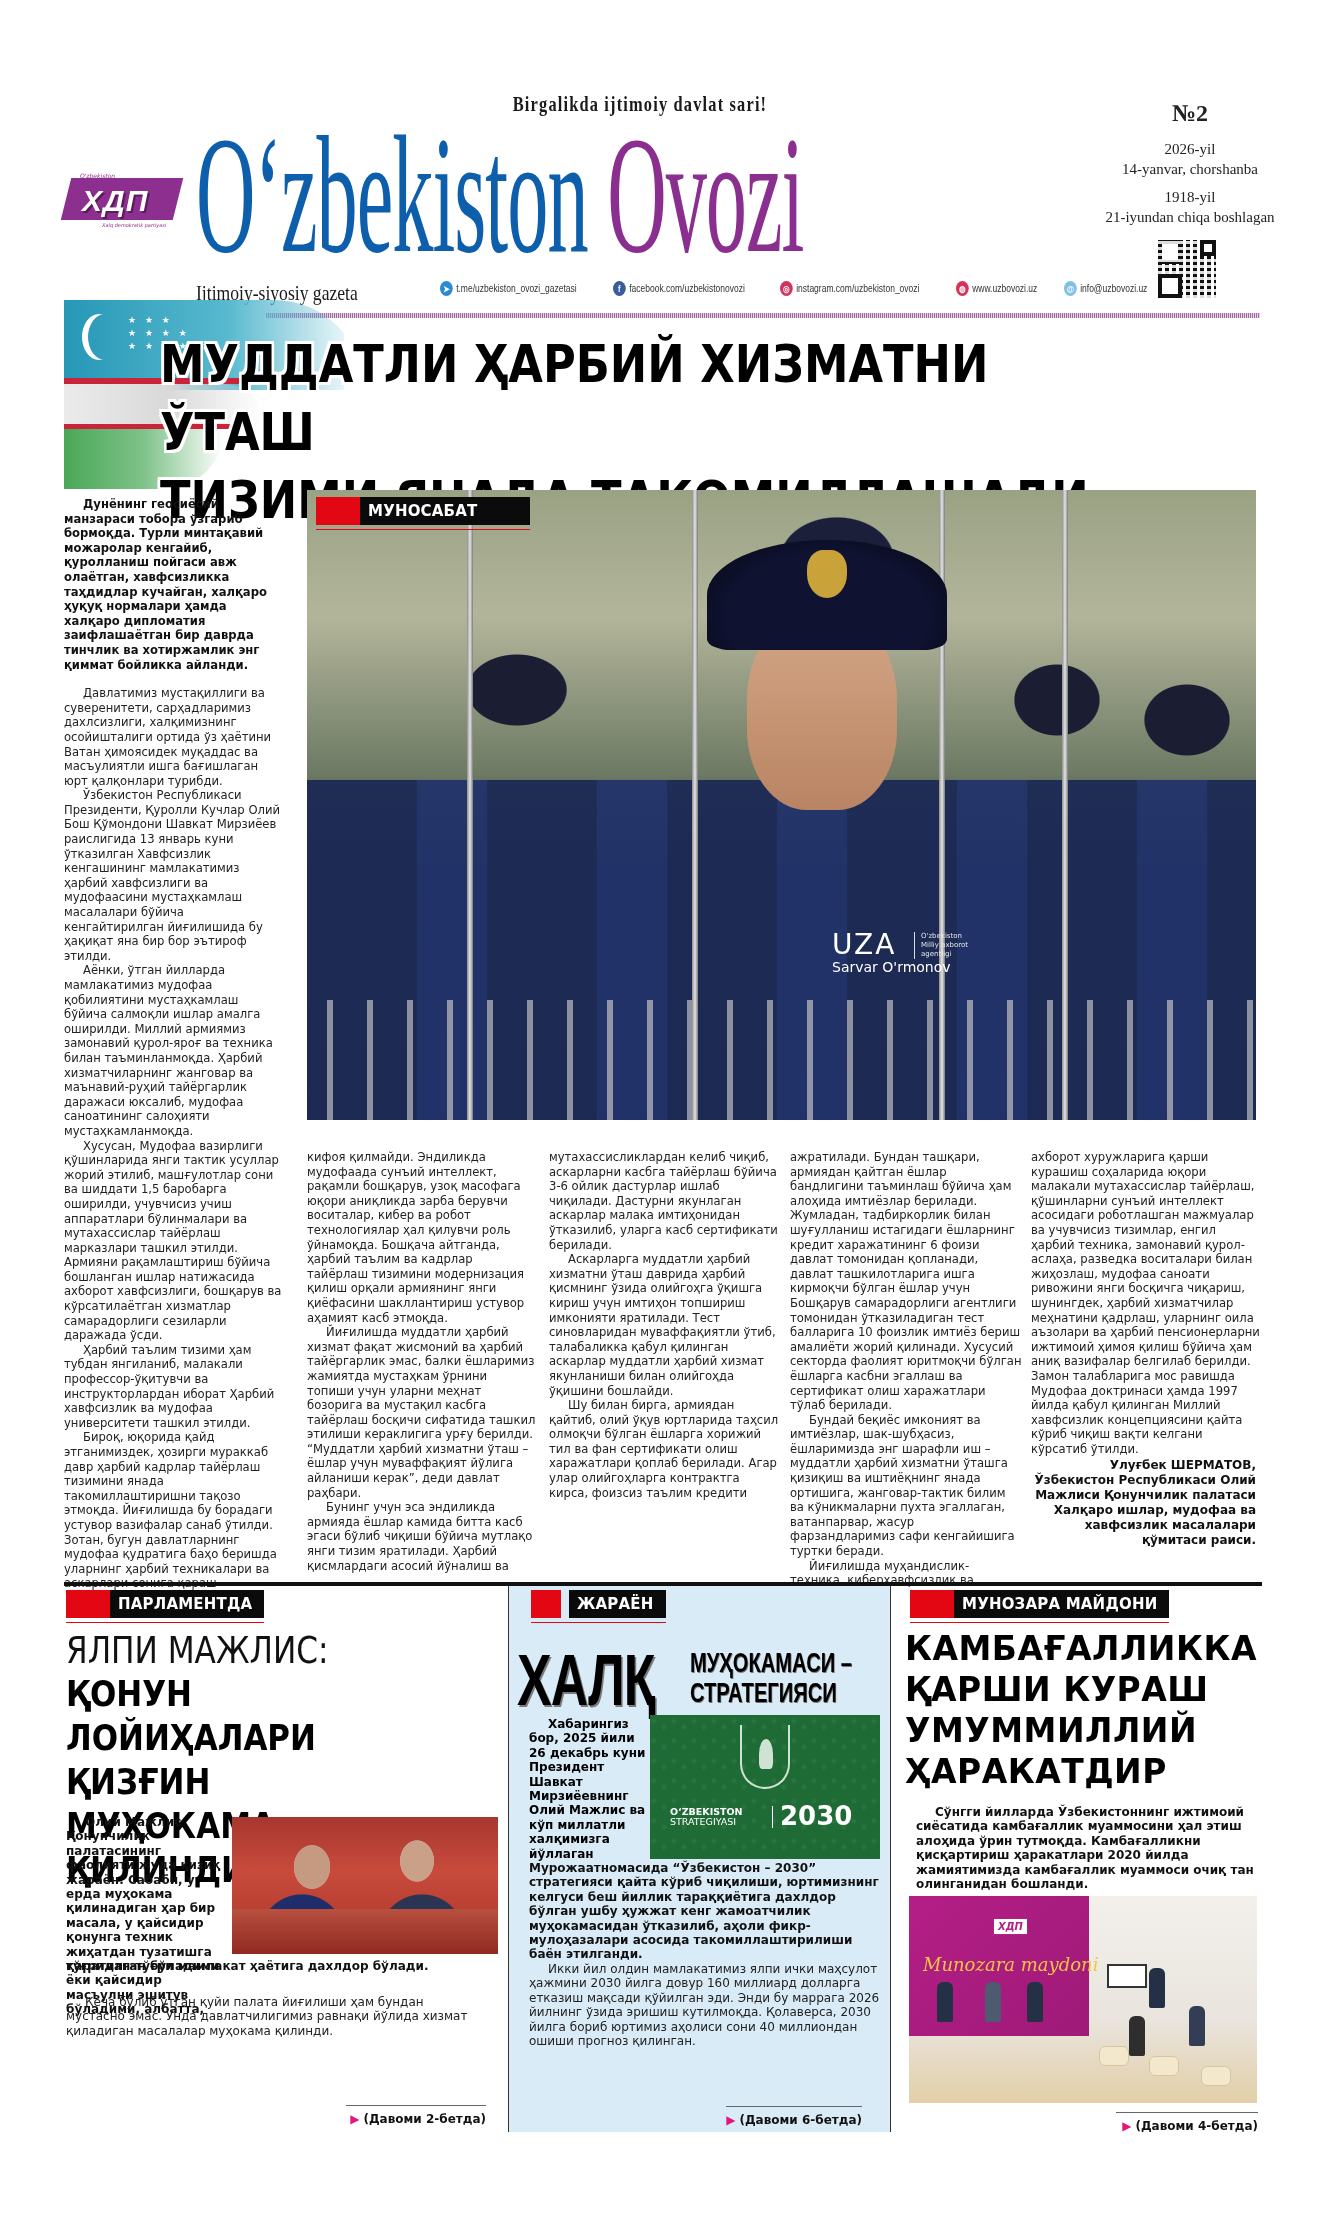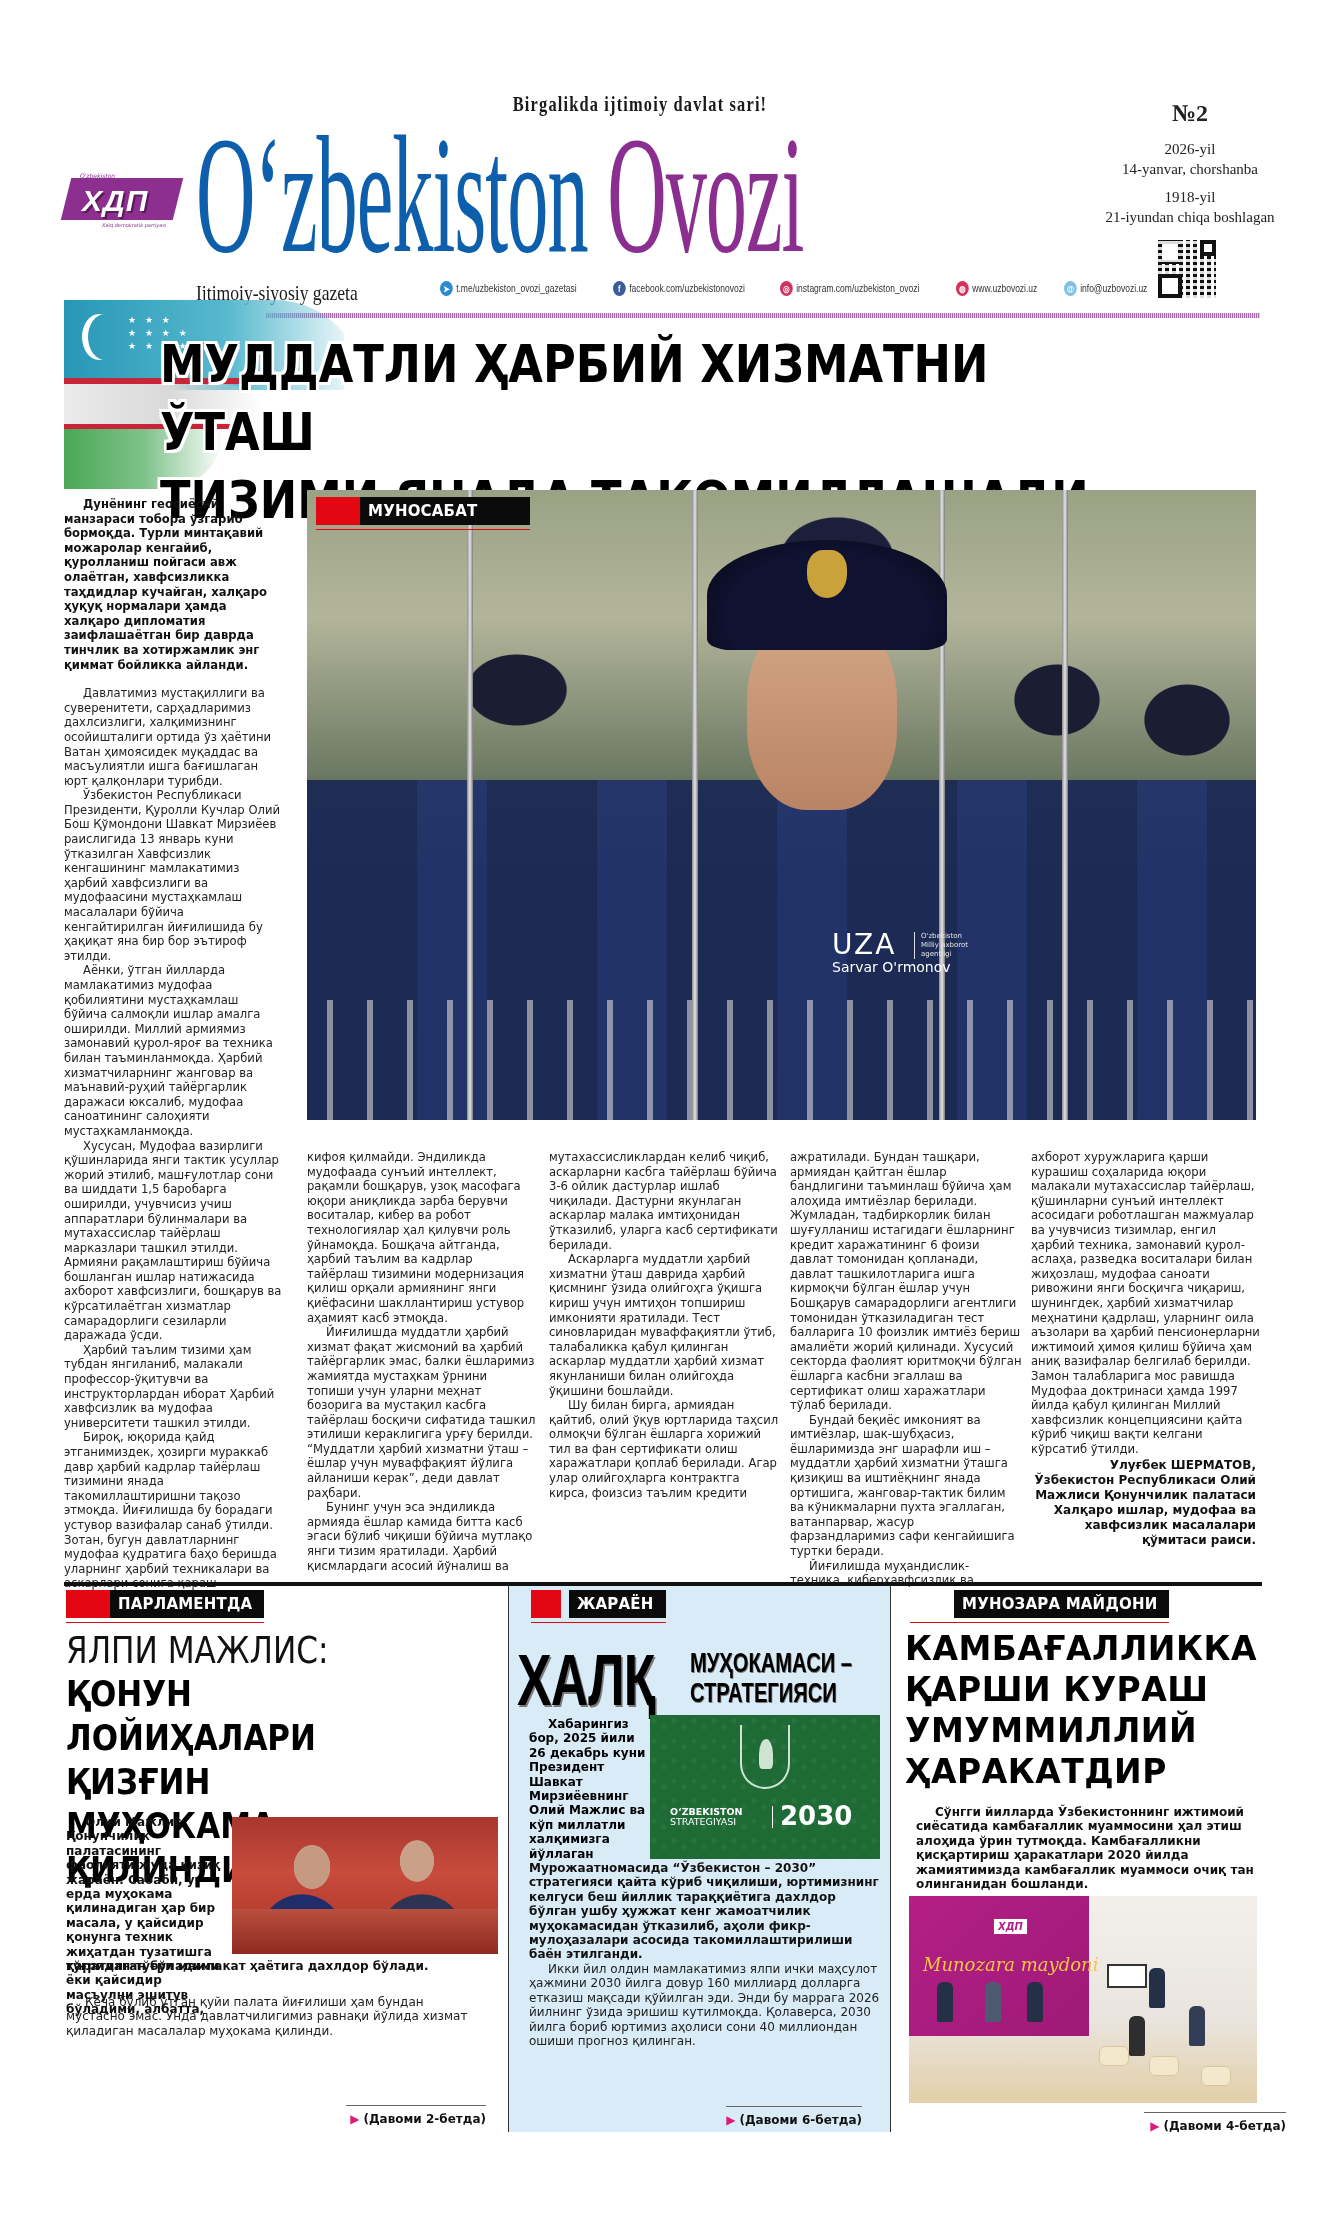--- a/index.html
+++ b/index.html
@@ -341,21 +341,21 @@
   <p>Хабарингиз бор, 2025 йили 26 декабрь куни Президент Шавкат Мирзиёевнинг Олий Мажлис ва кўп миллатли халқимизга йўллаган</p>
 </div>
 <div class="col" style="top:1861px;left:529px;width:355px;font-weight:bold;font-size:12px;line-height:14.4px;color:#111;">Мурожаатномасида “Ўзбекистон – 2030” стратегияси қайта кўриб чиқилиши, юртимизнинг келгуси беш йиллик тараққиётига дахлдор бўлган ушбу ҳужжат кенг жамоатчилик муҳокамасидан ўтказилиб, аҳоли фикр-мулоҳазалари асосида такомиллаштирилиши баён этилганди.</div>
 <div class="col" style="top:1962px;left:529px;width:355px;font-size:12px;line-height:14.4px;">
   <p>Икки йил олдин мамлакатимиз ялпи ички маҳсулот ҳажмини 2030 йилга довур 160 миллиард долларга етказиш мақсади қўйилган эди. Энди бу маррага 2026 йилнинг ўзида эришиш кутилмоқда.  Қолаверса, 2030 йилга бориб юртимиз аҳолиси сони 40 миллиондан ошиши прогноз қилинган.</p>
 </div>
 <div class="cont" style="top:2106px;left:726px;width:136px;">
   <span class="tri">▶</span><span>(Давоми 6-бетда)</span>
 </div>
 
-<div class="rubric" style="top:1590px;left:910px;align-items:center;">
+<div class="rubric" style="top:1590px;left:910px;">
   <span class="red"></span>
   <span class="blk">МУНОЗАРА МАЙДОНИ</span>
 </div>
 <div class="h-right">КАМБАҒАЛЛИККА ҚАРШИ КУРАШ УМУММИЛЛИЙ ҲАРАКАТДИР</div>
 <div class="col" style="top:1805px;left:916px;width:345px;font-weight:bold;font-size:12px;line-height:14.4px;color:#111;">
   <p>Сўнгги йилларда Ўзбекистоннинг ижтимоий сиёсатида камбағаллик муаммосини ҳал этиш алоҳида ўрин тутмоқда. Камбағалликни қисқартириш ҳаракатлари 2020 йилда жамиятимизда камбағаллик муаммоси очиқ тан олинганидан бошланди.</p>
 </div>
 <div class="munozara-photo">
   <div class="wall"></div>
   <div class="logo">ХДП</div>
@@ -364,15 +364,15 @@
   <div class="person" style="top:86px;left:28px"></div>
   <div class="person" style="top:86px;left:76px;background:#4d5a70"></div>
   <div class="person" style="top:86px;left:118px"></div>
   <div class="person" style="top:72px;left:240px"></div>
   <div class="chair" style="top:150px;left:190px"></div>
   <div class="chair" style="top:160px;left:240px"></div>
   <div class="chair" style="top:170px;left:292px"></div>
   <div class="person" style="top:120px;left:220px;background:#2e2e2e"></div>
   <div class="person" style="top:110px;left:280px;background:#333d55"></div>
 </div>
-<div class="cont" style="top:2112px;left:1116px;width:142px;margin-left:28px;">
+<div class="cont" style="top:2112px;left:1116px;width:142px;">
   <span class="tri">▶</span><span>(Давоми 4-бетда)</span>
 </div>
 
 </body></html>

